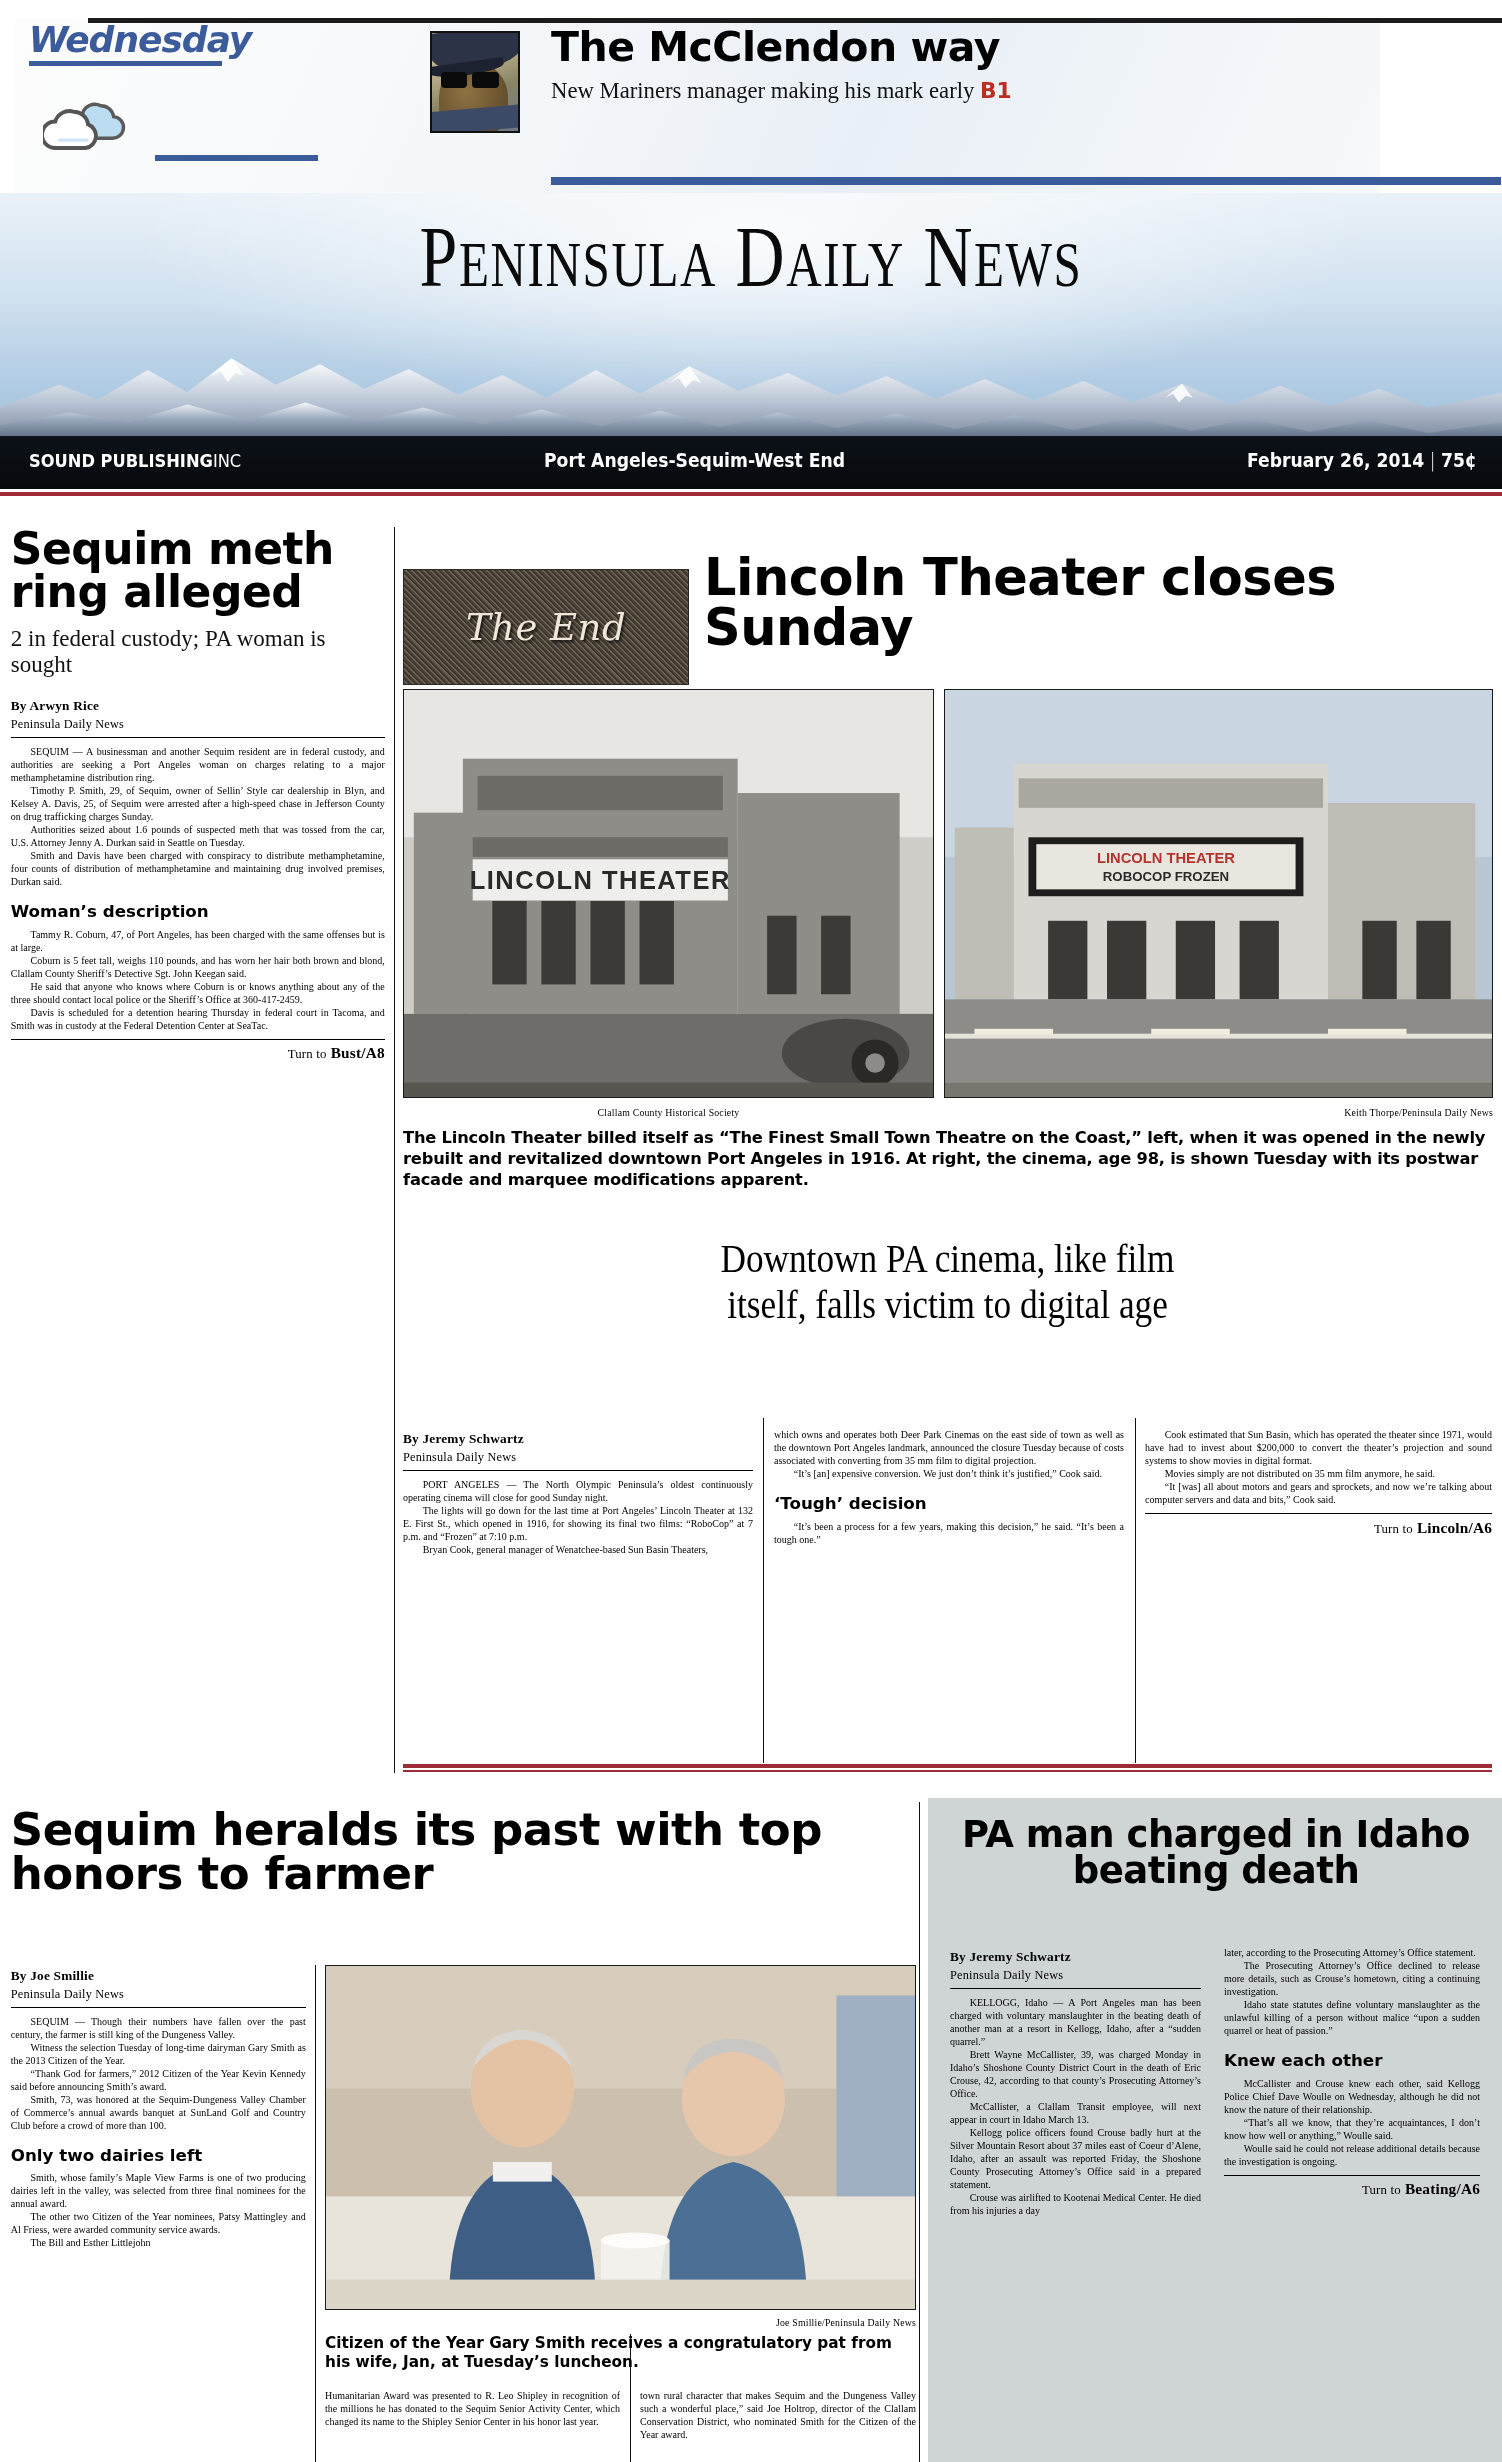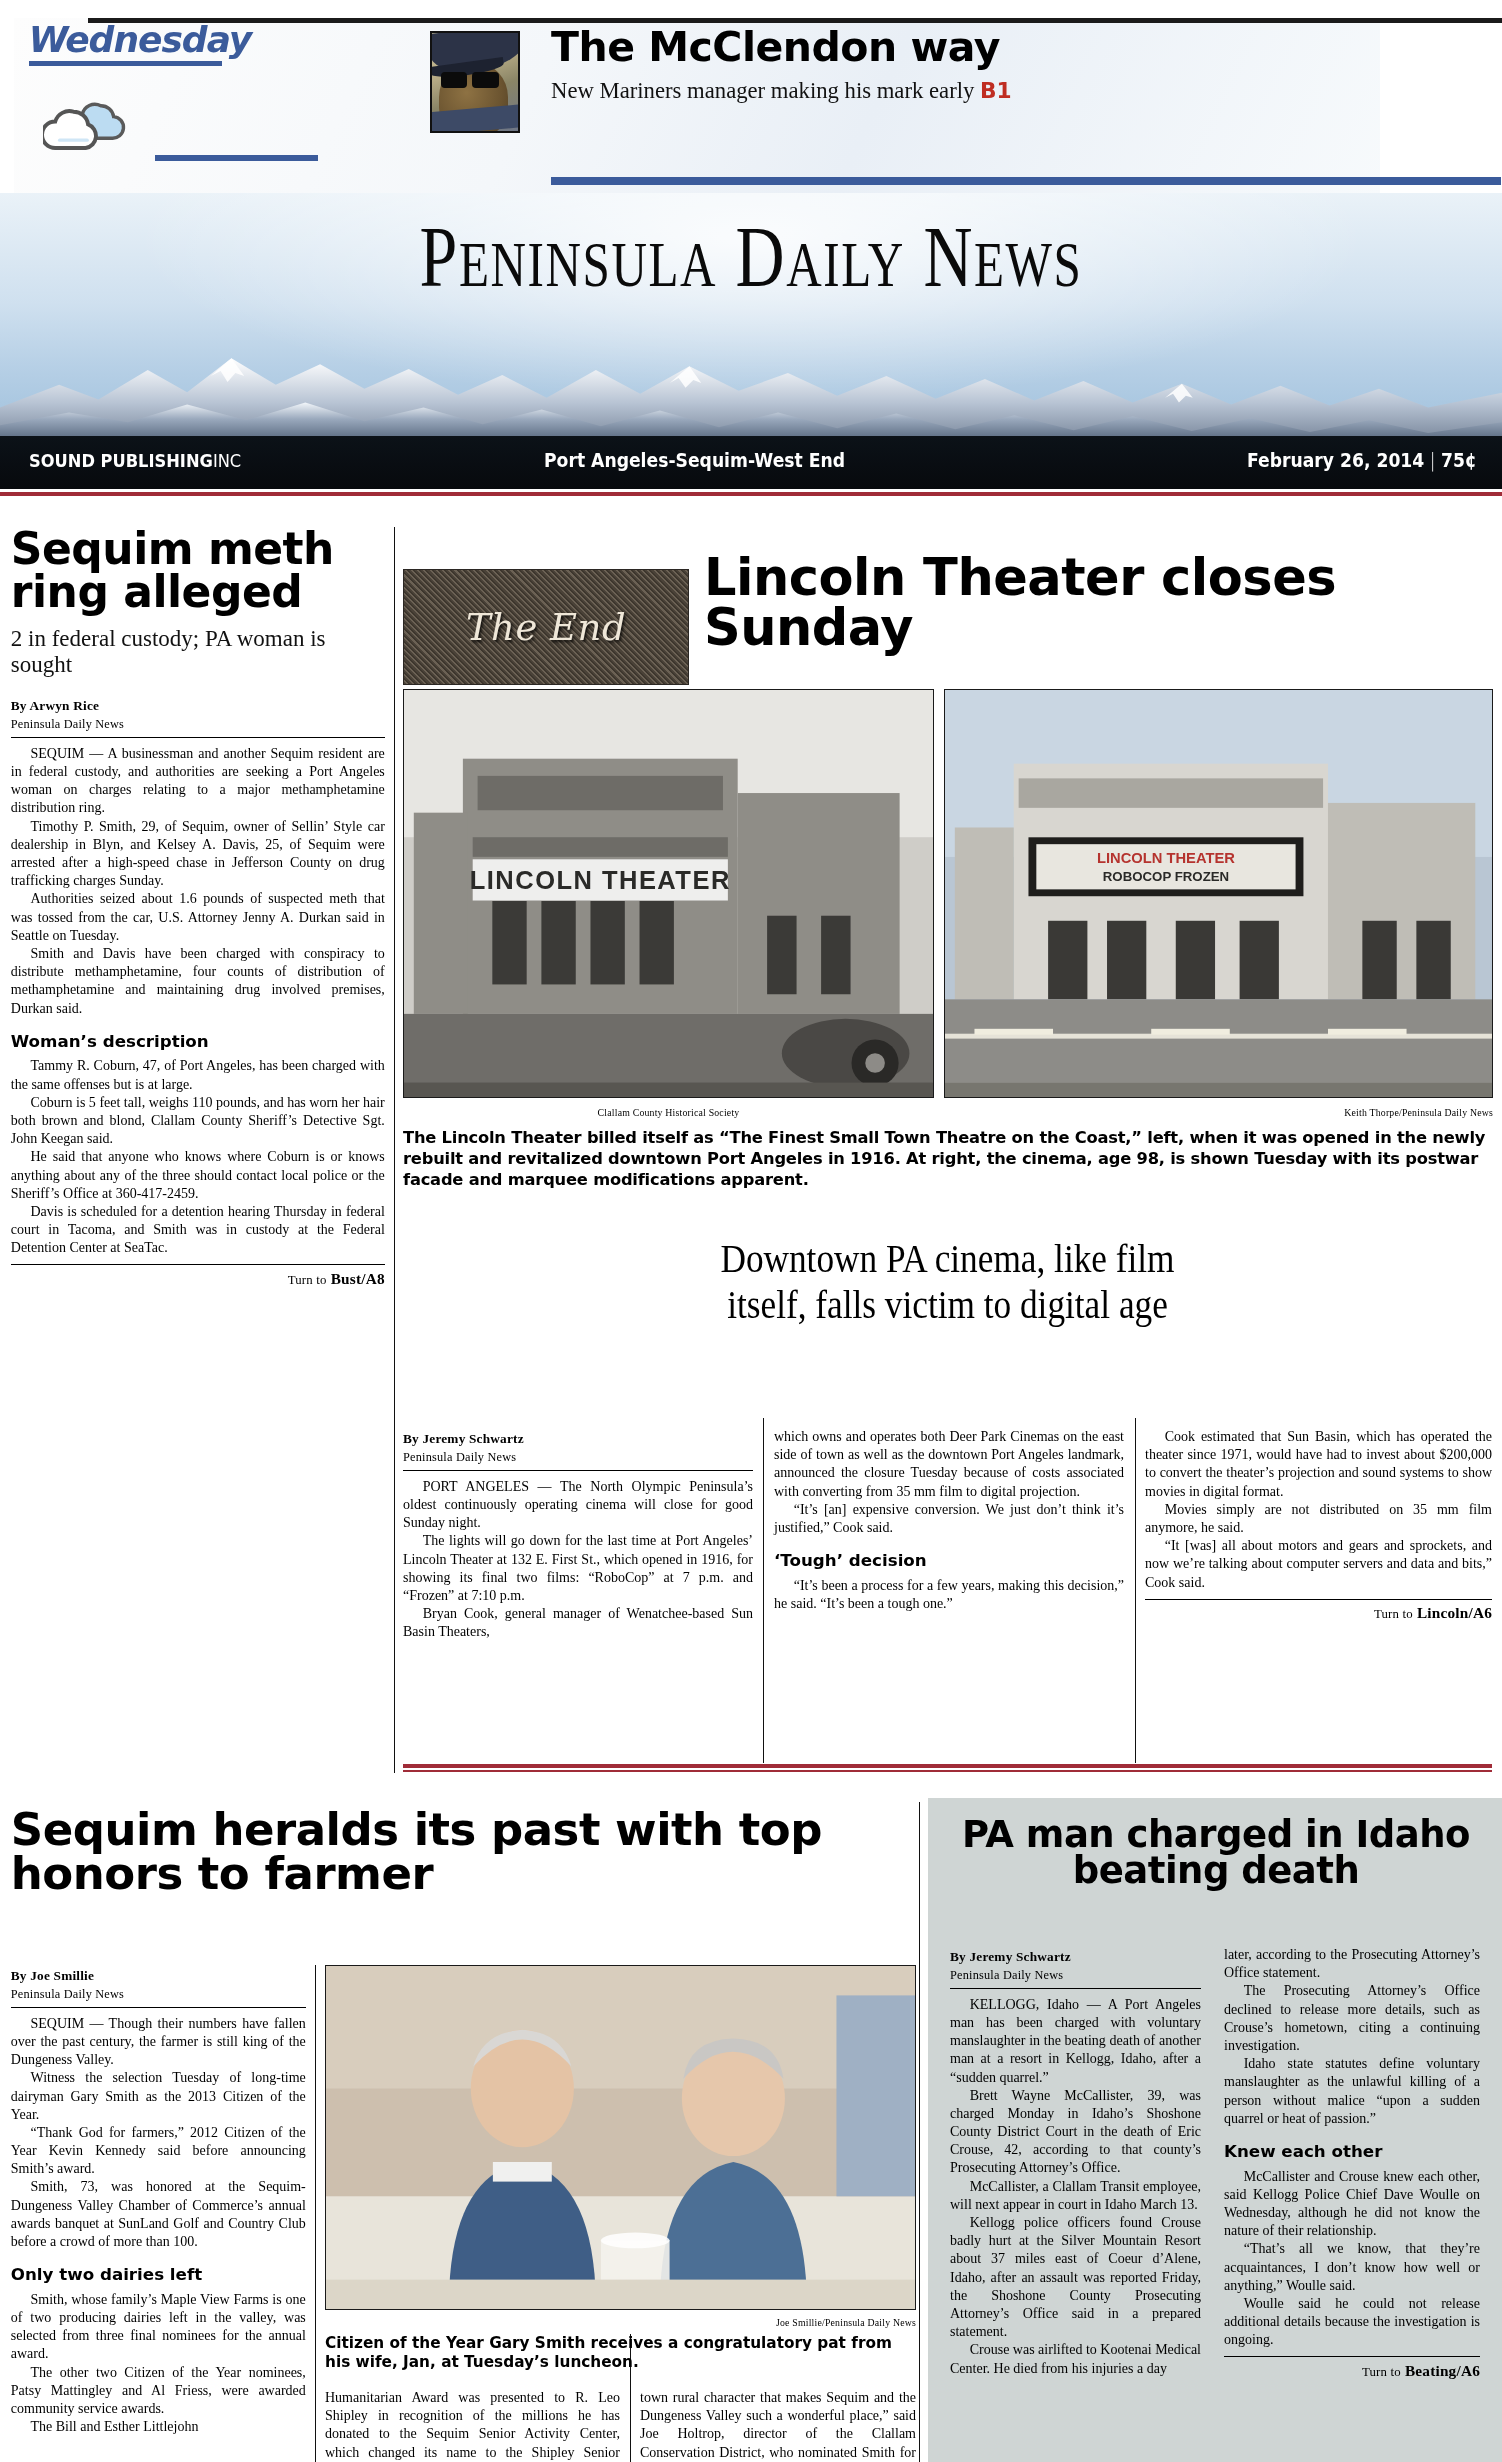--- a/index.html
+++ b/index.html
@@ -83,21 +83,21 @@
   
   .hedSans { font-family:"DejaVu Sans", sans-serif; font-weight:bold; color:#000; line-height:.98;
     letter-spacing:-0.5px; }
   .deck { font-family:"Liberation Serif", serif; font-size:23px; line-height:1.14; color:#111; }
   .byline { font-family:"Liberation Serif", serif; font-weight:bold; font-size:16.3px;
     letter-spacing:0.2px; }
   .byline .sc { font-size:13.3px; }
   .orgline { font-family:"Liberation Serif", serif; font-size:14.8px; letter-spacing:0.2px; }
   .orgline .sc { font-size:12.3px; }
   .hairline { border-top:1px solid #000; margin:4.9px 0 6.9px 0; }
-  .body { font-family:"Liberation Serif", serif; font-size:14px; line-height:1.30;
+  .body { font-family:"Liberation Serif", serif; font-size:10px; line-height:1.30;
     text-align:justify; color:#000; }
   .body p { text-indent:19.7px; margin:0; }
   .subhead { font-family:"DejaVu Sans", sans-serif; font-weight:bold; font-size:16.7px;
     margin:12.8px 0 6.9px 0; }
   .jumpline { font-family:"Liberation Serif", serif; font-size:15.3px; text-align:right;
     border-top:1px solid #000; padding-top:4.9px; margin-top:6.9px; letter-spacing:0.2px; }
   .jumpline .sc { font-size:12.8px; }
   .jumpline b { font-weight:bold; }
   .vrule { position:absolute; width:1px; background:#111; }
 

